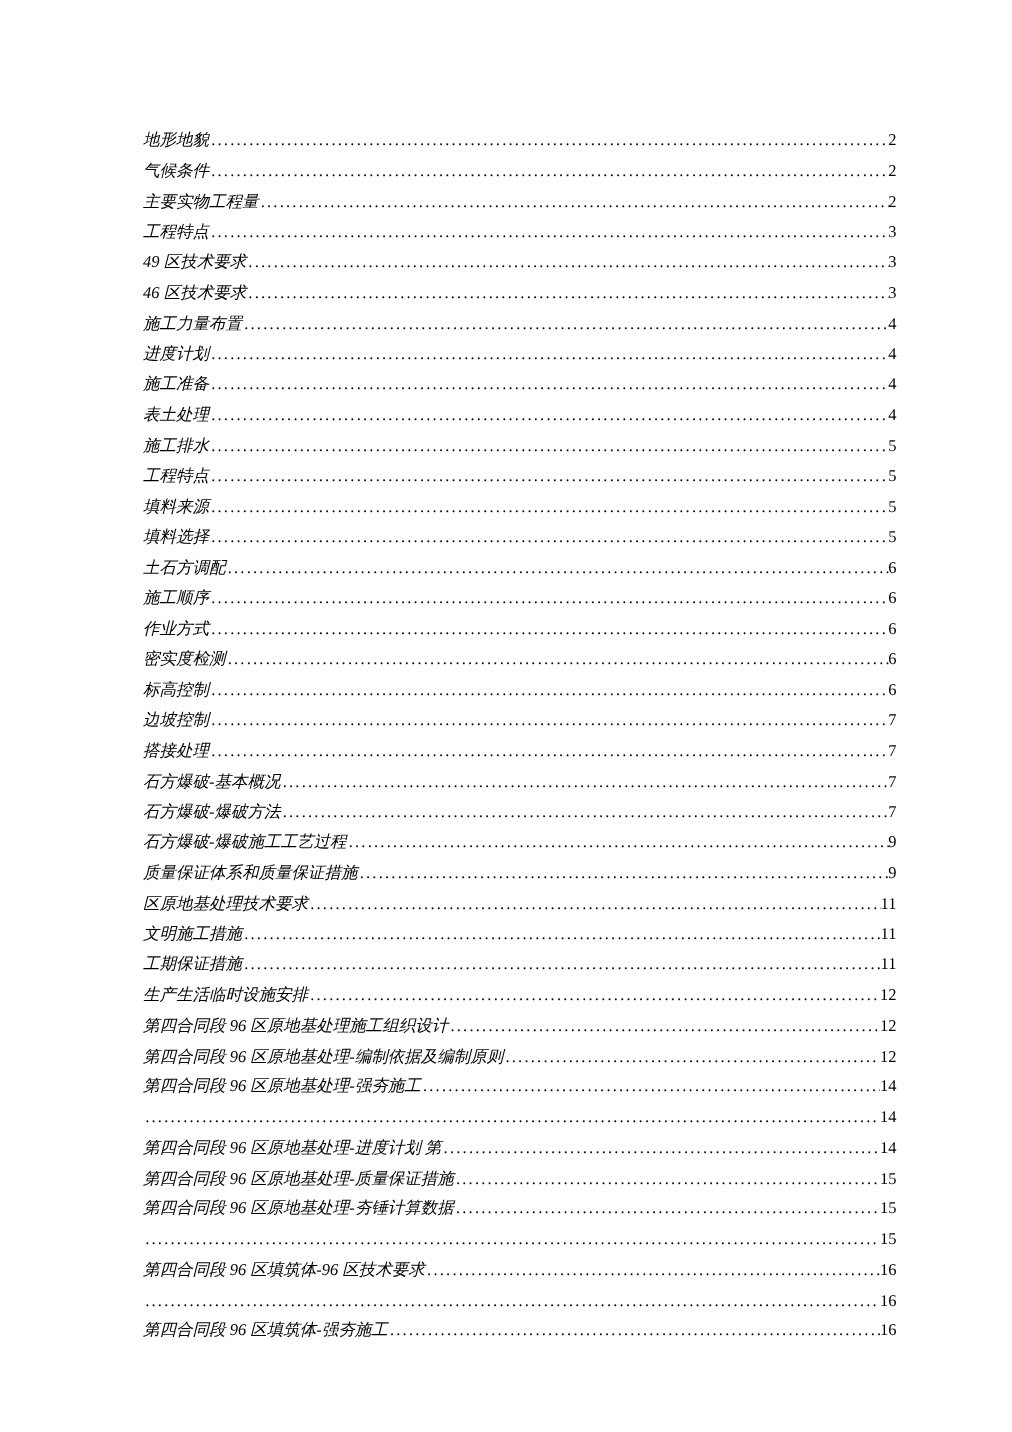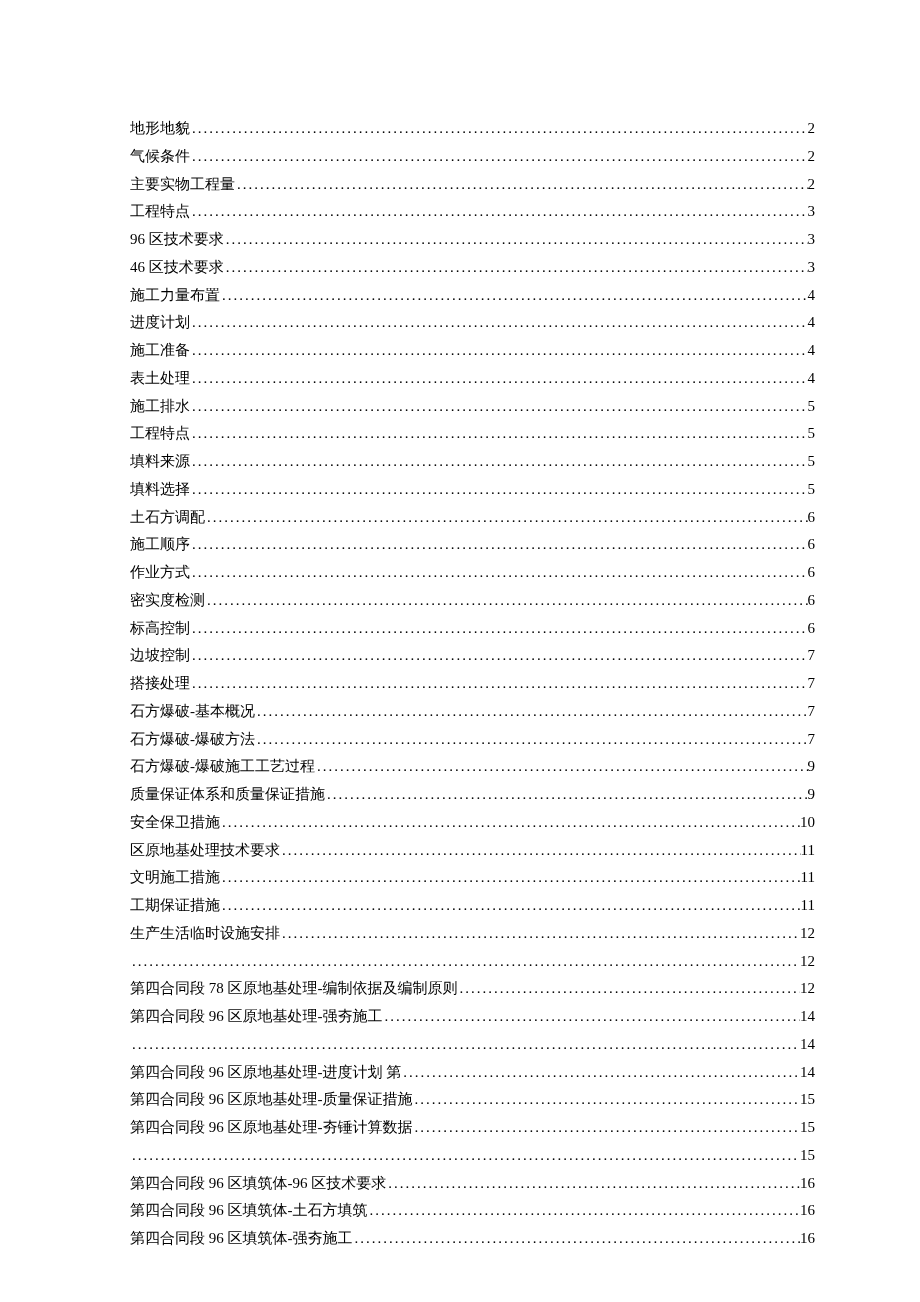--- a/index.html
+++ b/index.html
@@ -21,20 +21,21 @@
     }
     .toc-entry {
       display: flex;
       align-items: baseline;
       width: 100%;
       line-height: 1.85;
       white-space: nowrap;
     }
     .toc-title {
       flex-shrink: 0;
+      font-style: italic;
     }
     .toc-dots {
       flex: 1;
       overflow: hidden;
       letter-spacing: 2px;
       color: #000000;
       padding: 0 2px;
     }
     .toc-dots::before {
       content: "............................................................................................................................................................................................................";
@@ -62,21 +63,21 @@
       <span class="toc-title">主要实物工程量</span>
       <span class="toc-dots"></span>
       <span class="toc-page">2</span>
     </div>
     <div class="toc-entry">
       <span class="toc-title">工程特点</span>
       <span class="toc-dots"></span>
       <span class="toc-page">3</span>
     </div>
     <div class="toc-entry">
-      <span class="toc-title">96 区技术要求</span>
+      <span class="toc-title">49 区技术要求</span>
       <span class="toc-dots"></span>
       <span class="toc-page">3</span>
     </div>
     <div class="toc-entry">
       <span class="toc-title">46 区技术要求</span>
       <span class="toc-dots"></span>
       <span class="toc-page">3</span>
     </div>
     <div class="toc-entry">
       <span class="toc-title">施工力量布置</span>
@@ -167,50 +168,46 @@
       <span class="toc-title">石方爆破-爆破施工工艺过程</span>
       <span class="toc-dots"></span>
       <span class="toc-page">9</span>
     </div>
     <div class="toc-entry">
       <span class="toc-title">质量保证体系和质量保证措施</span>
       <span class="toc-dots"></span>
       <span class="toc-page">9</span>
     </div>
     <div class="toc-entry">
-      <span class="toc-title">安全保卫措施</span>
-      <span class="toc-dots"></span>
-      <span class="toc-page">10</span>
-    </div>
-    <div class="toc-entry">
       <span class="toc-title">区原地基处理技术要求</span>
       <span class="toc-dots"></span>
       <span class="toc-page">11</span>
     </div>
     <div class="toc-entry">
       <span class="toc-title">文明施工措施</span>
       <span class="toc-dots"></span>
       <span class="toc-page">11</span>
     </div>
     <div class="toc-entry">
       <span class="toc-title">工期保证措施</span>
       <span class="toc-dots"></span>
       <span class="toc-page">11</span>
     </div>
     <div class="toc-entry">
       <span class="toc-title">生产生活临时设施安排</span>
       <span class="toc-dots"></span>
       <span class="toc-page">12</span>
     </div>
     <div class="toc-entry">
+      <span class="toc-title">第四合同段 96 区原地基处理施工组织设计</span>
       <span class="toc-dots"></span>
       <span class="toc-page">12</span>
     </div>
     <div class="toc-entry">
-      <span class="toc-title">第四合同段 78 区原地基处理-编制依据及编制原则</span>
+      <span class="toc-title">第四合同段 96 区原地基处理-编制依据及编制原则</span>
       <span class="toc-dots"></span>
       <span class="toc-page">12</span>
     </div>
     <div class="toc-entry">
       <span class="toc-title">第四合同段 96 区原地基处理-强夯施工</span>
       <span class="toc-dots"></span>
       <span class="toc-page">14</span>
     </div>
     <div class="toc-entry">
       <span class="toc-dots"></span>
@@ -234,21 +231,20 @@
     <div class="toc-entry">
       <span class="toc-dots"></span>
       <span class="toc-page">15</span>
     </div>
     <div class="toc-entry">
       <span class="toc-title">第四合同段 96 区填筑体-96 区技术要求</span>
       <span class="toc-dots"></span>
       <span class="toc-page">16</span>
     </div>
     <div class="toc-entry">
-      <span class="toc-title">第四合同段 96 区填筑体-土石方填筑</span>
       <span class="toc-dots"></span>
       <span class="toc-page">16</span>
     </div>
     <div class="toc-entry">
       <span class="toc-title">第四合同段 96 区填筑体-强夯施工</span>
       <span class="toc-dots"></span>
       <span class="toc-page">16</span>
     </div>
   </div>
 

